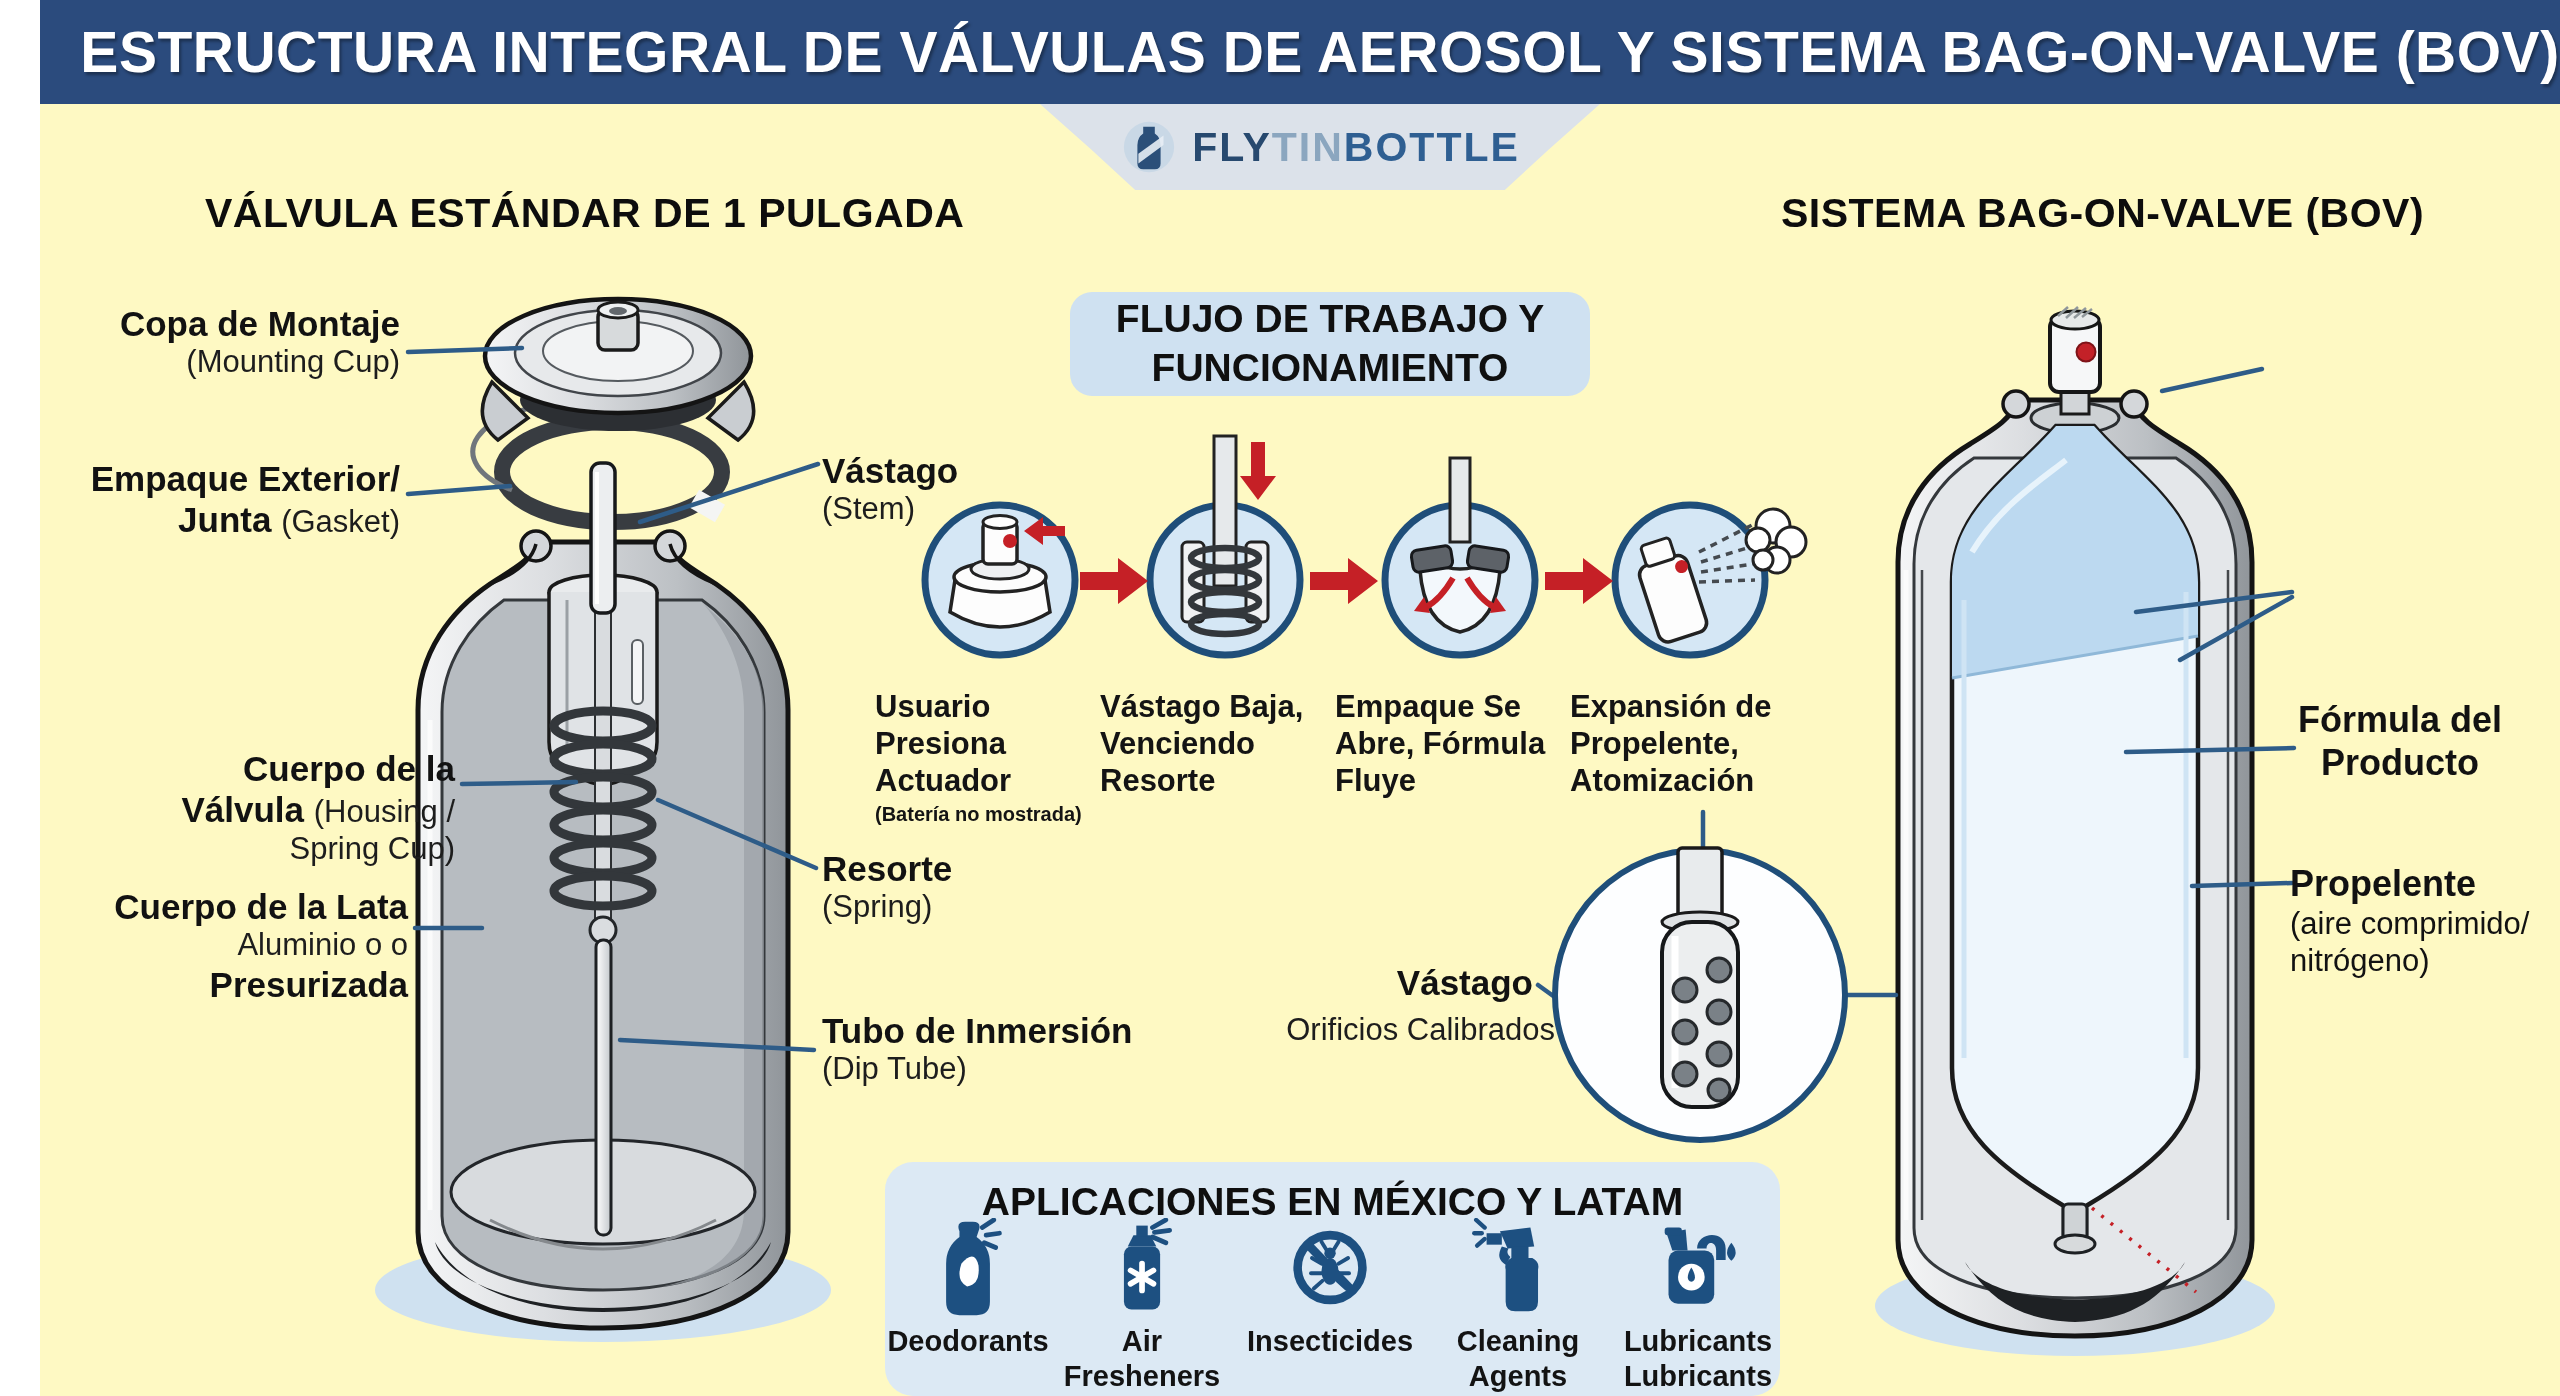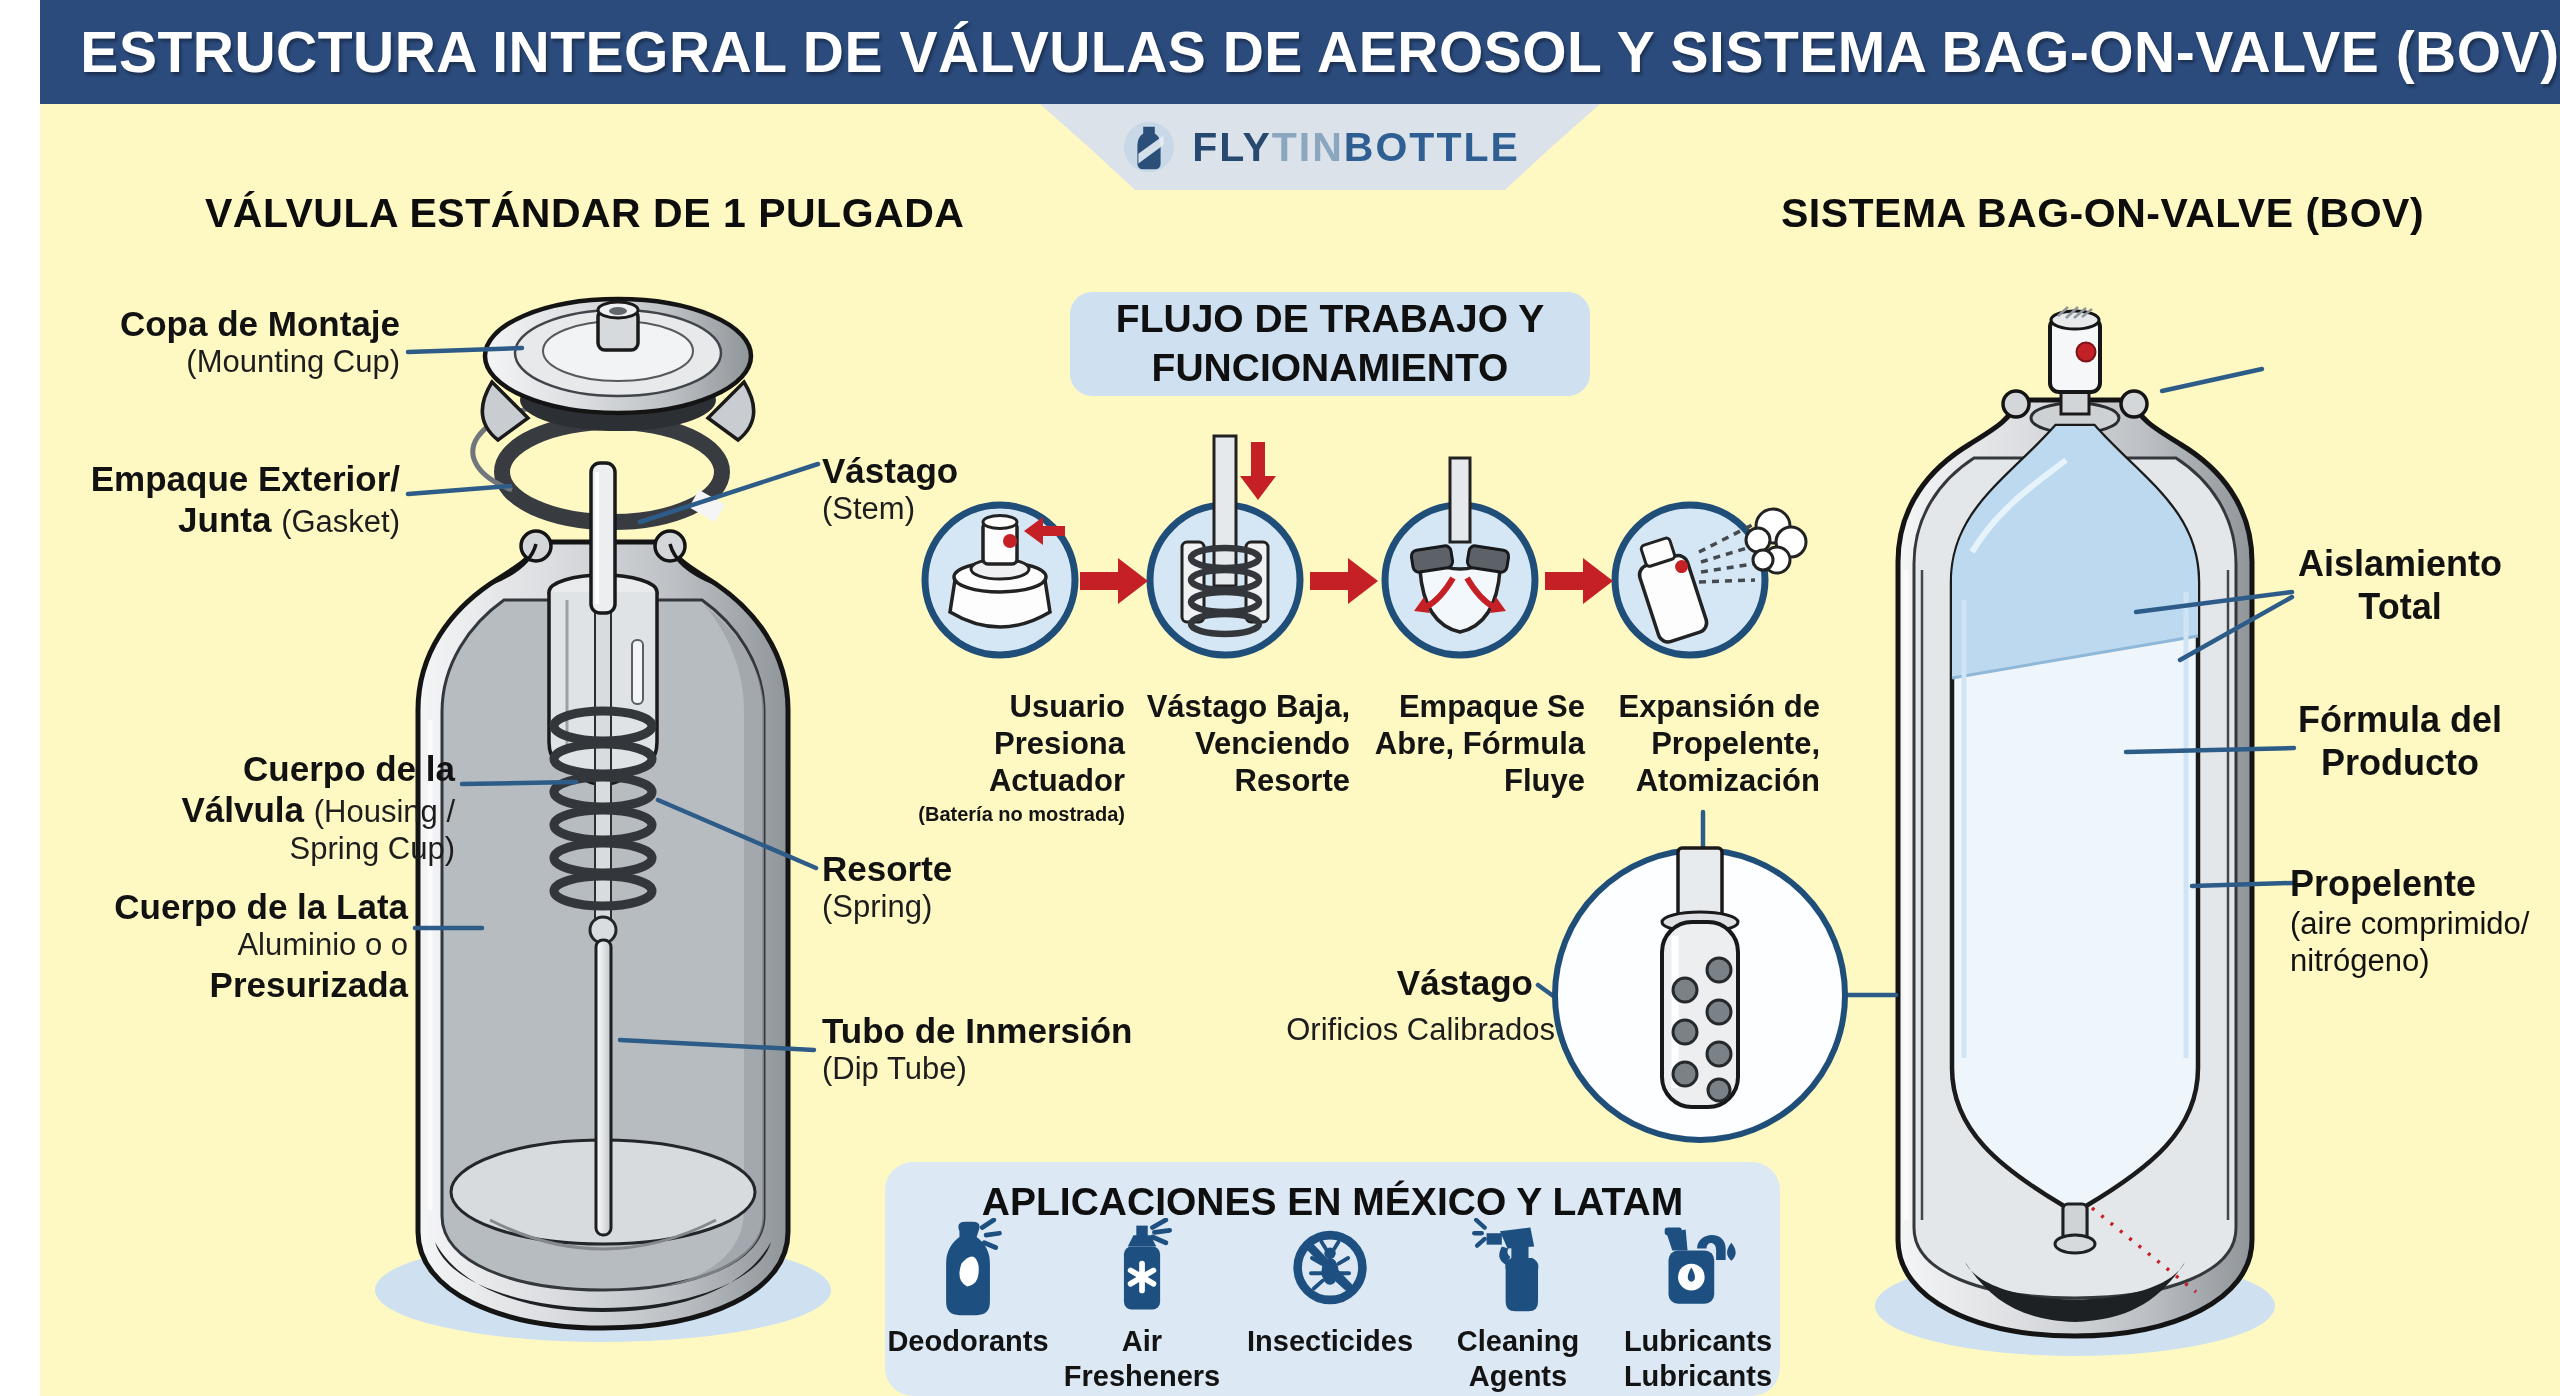--- a/index.html
+++ b/index.html
@@ -21,21 +21,21 @@
   
   .co{font-size:35px;font-weight:700;color:#121212;line-height:1.18;}
   .co .n, .co-n{font-weight:400;font-size:31px;color:#1d1d1d;}
   .co-r{font-size:36px;font-weight:700;color:#121212;line-height:1.2;}
   .co-r .n{font-weight:400;font-size:31px;}
   .tr{text-align:right;} .tc{text-align:center;}
   
   .wf-box{left:1030px;top:292px;width:520px;height:104px;background:#cfe1f1;border-radius:22px;
           display:flex;flex-direction:column;align-items:center;justify-content:center;}
   .wf-box div{font-size:39px;font-weight:800;line-height:1.25;color:#101010;}
-  .step-label{font-size:31px;font-weight:700;text-align:right;line-height:1.2;color:#141414;}
+  .step-label{font-size:31px;font-weight:700;text-align:left;line-height:1.2;color:#141414;}
   .step-note{font-size:20px;font-weight:600;margin-top:2px;}
   
   .app-box{left:845px;top:1162px;width:895px;height:234px;background:#dce9f4;border-radius:28px;}
   .app-h{left:845px;top:1180px;width:895px;font-size:39px;font-weight:800;text-align:center;color:#0f0f0f;}
   .app-item{top:1218px;width:190px;text-align:center;}
   .app-label{font-size:29px;font-weight:700;line-height:1.2;color:#131313;margin-top:6px;}
   svg{display:block;}
   .app-item svg{margin:0 auto;}
 </style>
 </head>
@@ -322,24 +322,20 @@
         <circle cx="150" cy="244" r="12"></circle>
       <circle cx="184" cy="140" r="12"></circle>
         <circle cx="184" cy="182" r="12"></circle>
         <circle cx="184" cy="224" r="12"></circle>
       <circle cx="184" cy="260" r="11"></circle>
     </g>
   </svg>
   <div class="abs co tr" style="left:1193px;top:962px;width:300px">Vástago</div>
   <div class="abs co-n tr" style="left:1160px;top:1012px;width:355px">Orificios Calibrados</div>
 
-  <div class="abs co-r tc" style="left:2250px;top:542px;width:220px">
-    <div>Aislamiento</div>
-    <div>Total</div>
-  </div>
   <div class="abs co-r tc" style="left:2250px;top:698px;width:220px">
     <div>Fórmula del</div>
     <div>Producto</div>
   </div>
   <div class="abs co-r" style="left:2250px;top:862px;width:300px">
     <div>Propelente</div>
     <div class="n">(aire comprimido/</div>
     <div class="n">nitrógeno)</div>
   </div>
 

